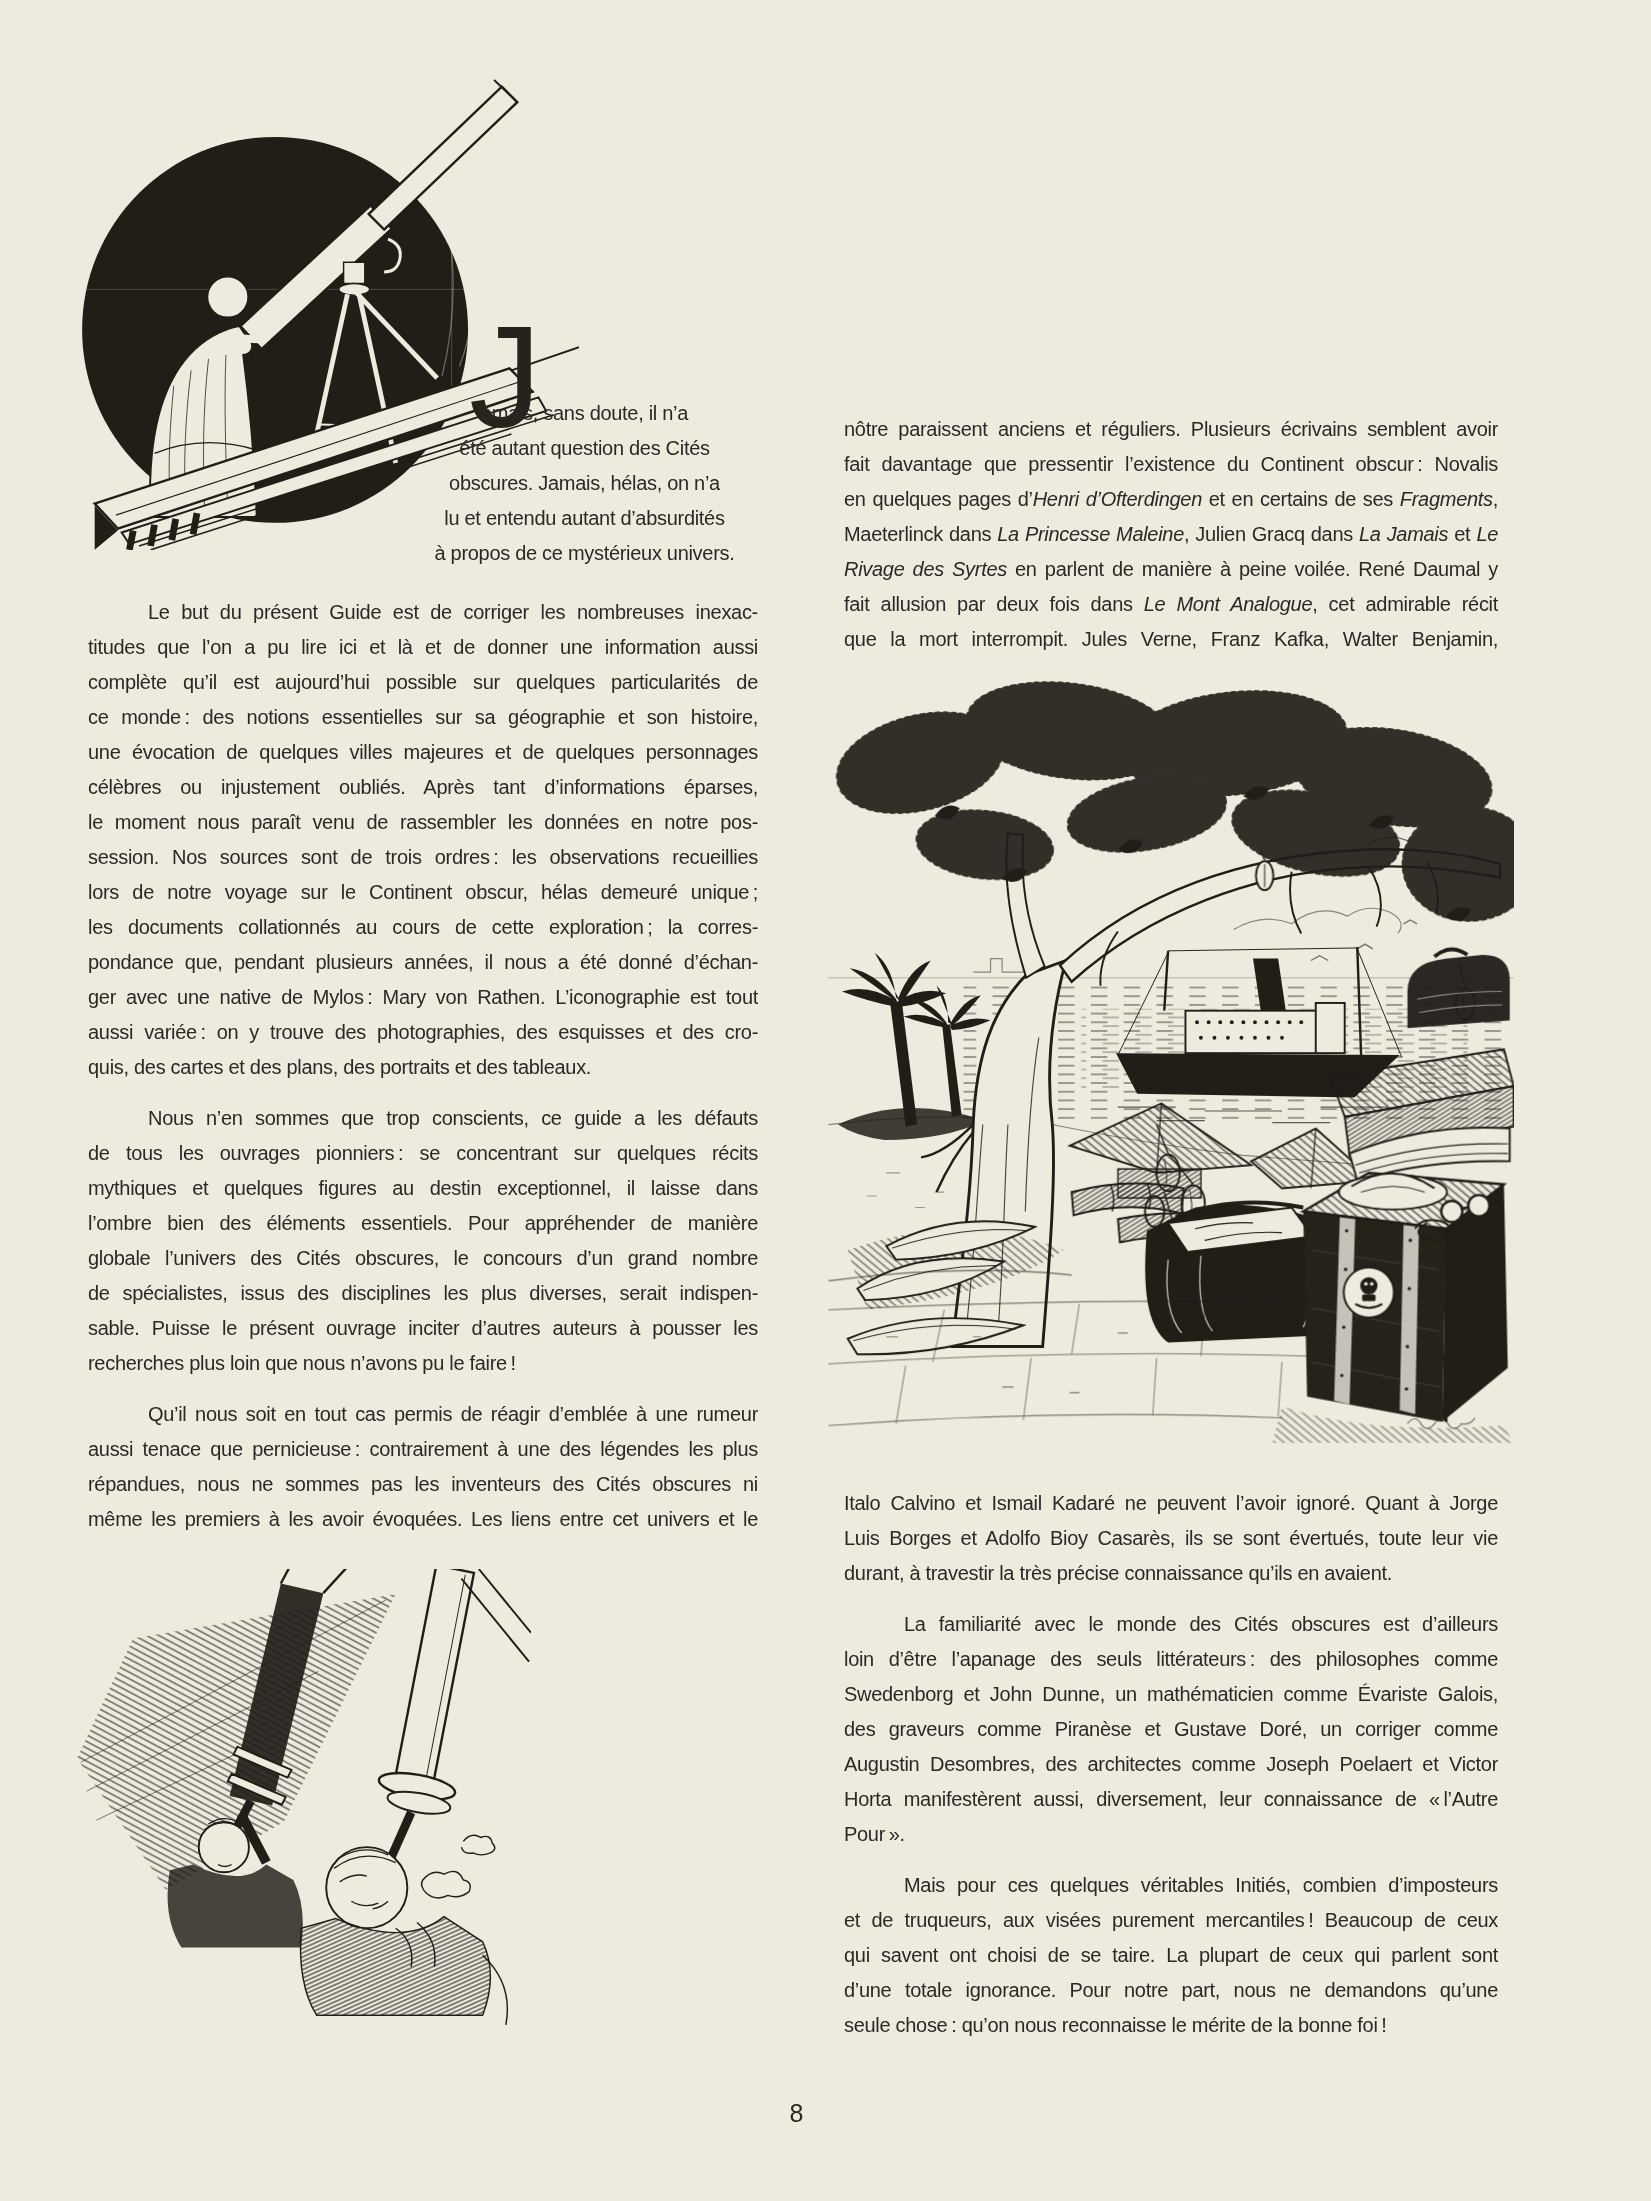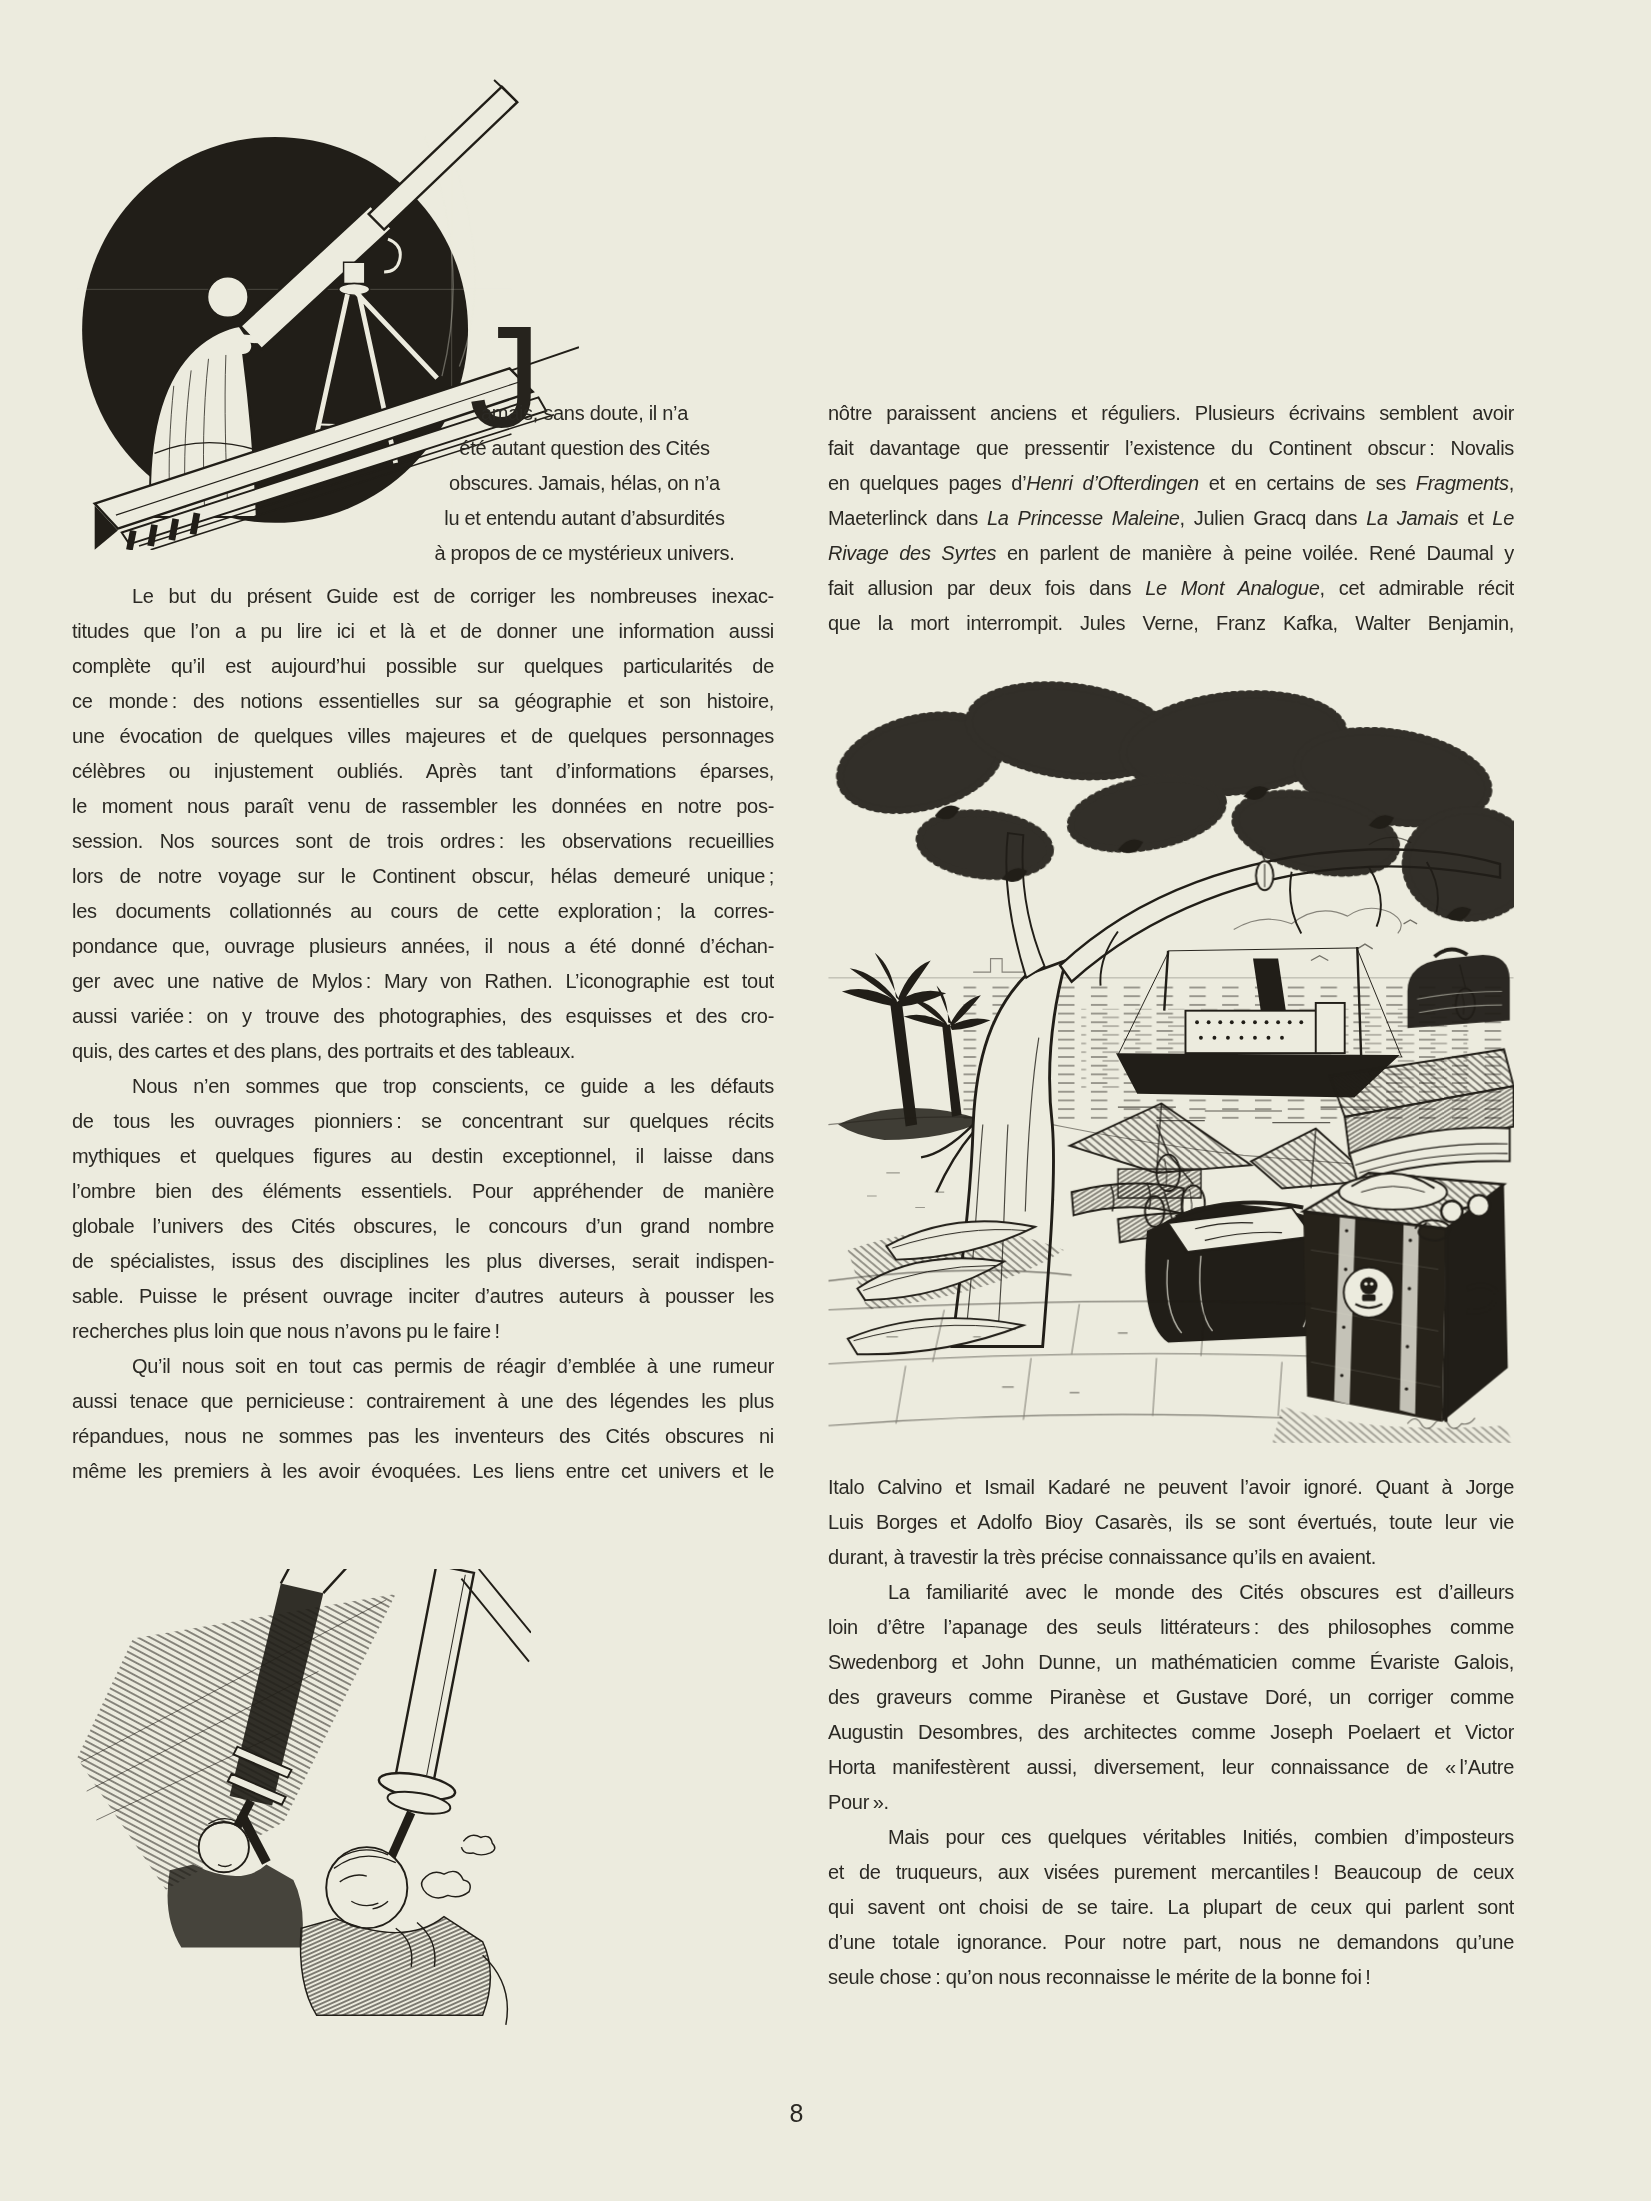--- a/index.html
+++ b/index.html
@@ -5,21 +5,21 @@
   html,body{margin:0;padding:0;background:#c8c6ba;}
   .page{
     position:relative;width:1651px;height:2201px;margin:0 auto;
     background:#ECEBDE;color:#2b2924;overflow:hidden;
     font-family:"Liberation Sans","DejaVu Sans",sans-serif;
   }
   .col{position:absolute;}
   .col-left{left:72px;top:579px;width:702px;}
   .col-right-a{left:828px;top:396px;width:686px;}
   .col-right-b{left:828px;top:1470px;width:686px;}
-  .para{margin:0;}
+  .para{margin:16px;}
   .line{
     font-size:20px;line-height:35px;height:35px;overflow:hidden;
     letter-spacing:-0.3px;
     text-align:justify;text-align-last:justify;
   }
   .line.last{text-align-last:left;}
   .line.indent{text-indent:60px;}
   em{}
   .opening{position:absolute;left:396px;top:396px;width:377px;}
   .open-line{
@@ -93,21 +93,21 @@
         <div class="line indent">Le but du présent Guide est de corriger les nombreuses inexac-</div>
         <div class="line">titudes que l’on a pu lire ici et là et de donner une information aussi</div>
         <div class="line">complète qu’il est aujourd’hui possible sur quelques particularités de</div>
         <div class="line">ce monde : des notions essentielles sur sa géographie et son histoire,</div>
         <div class="line">une évocation de quelques villes majeures et de quelques personnages</div>
         <div class="line">célèbres ou injustement oubliés. Après tant d’informations éparses,</div>
         <div class="line">le moment nous paraît venu de rassembler les données en notre pos-</div>
         <div class="line">session. Nos sources sont de trois ordres : les observations recueillies</div>
         <div class="line">lors de notre voyage sur le Continent obscur, hélas demeuré unique ;</div>
         <div class="line">les documents collationnés au cours de cette exploration ; la corres-</div>
-        <div class="line">pondance que, ouvrage plusieurs années, il nous a été donné d’échan-</div>
+        <div class="line">pondance que, pendant plusieurs années, il nous a été donné d’échan-</div>
         <div class="line">ger avec une native de Mylos : Mary von Rathen. L’iconographie est tout</div>
         <div class="line">aussi variée : on y trouve des photographies, des esquisses et des cro-</div>
         <div class="line last">quis, des cartes et des plans, des portraits et des tableaux.</div>
       </div>
       <div class="para">
         <div class="line indent">Nous n’en sommes que trop conscients, ce guide a les défauts</div>
         <div class="line">de tous les ouvrages pionniers : se concentrant sur quelques récits</div>
         <div class="line">mythiques et quelques figures au destin exceptionnel, il laisse dans</div>
         <div class="line">l’ombre bien des éléments essentiels. Pour appréhender de manière</div>
         <div class="line">globale l’univers des Cités obscures, le concours d’un grand nombre</div>

